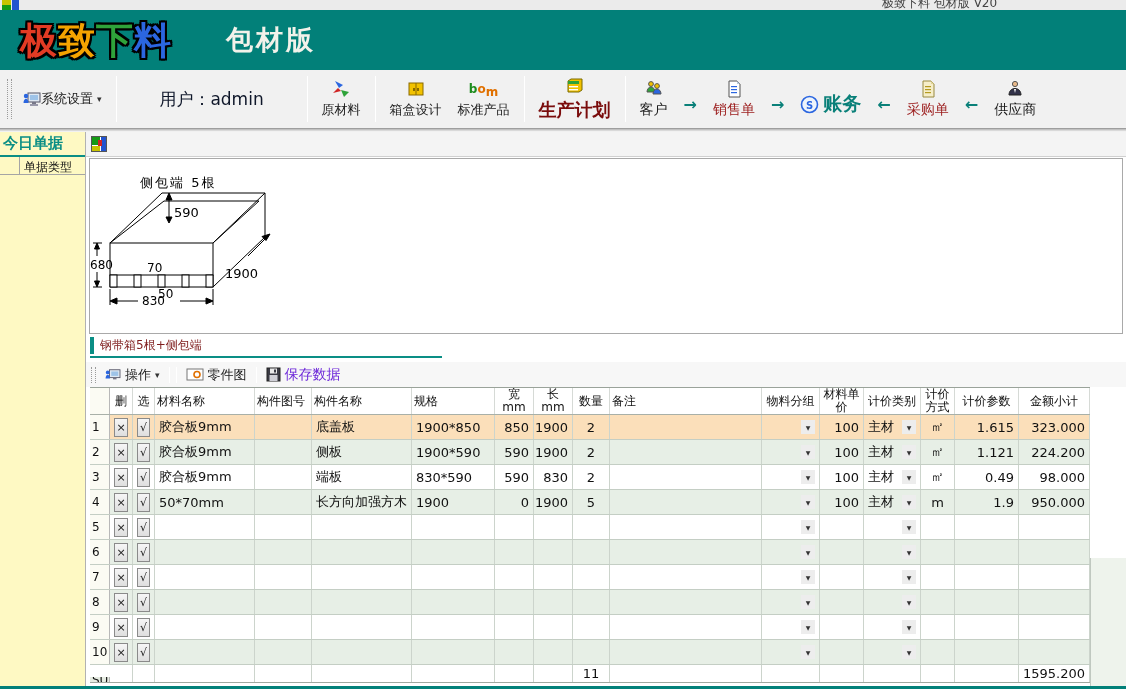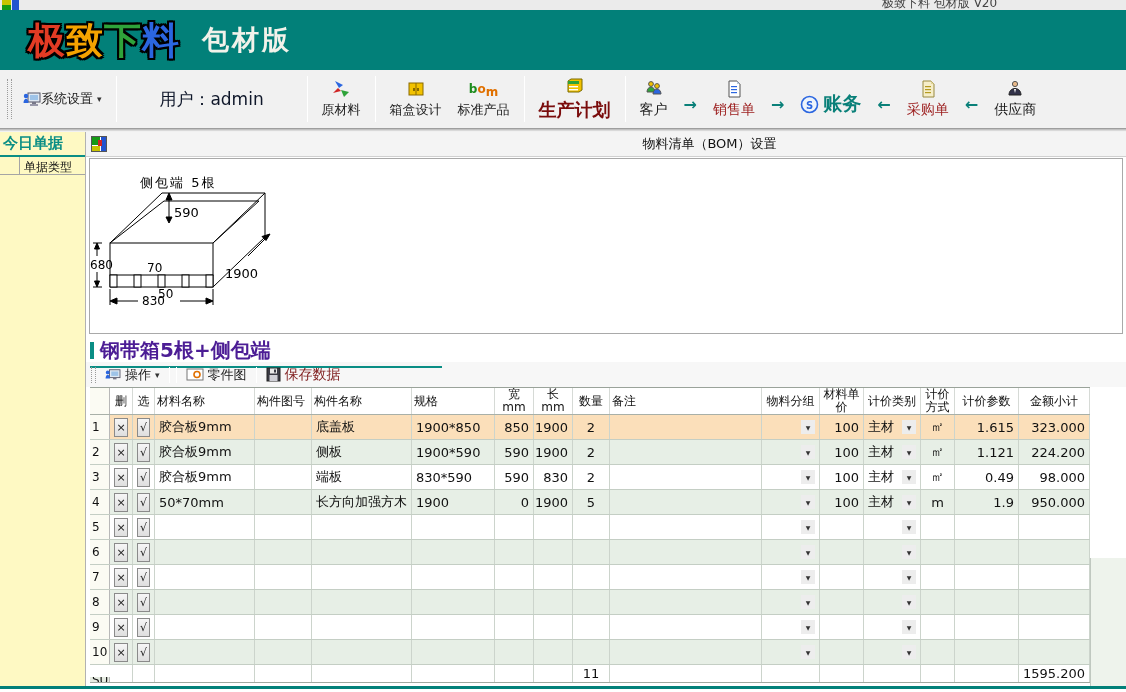--- a/index.html
+++ b/index.html
@@ -9,21 +9,21 @@
   
   .titlebar { position:relative; height:10px; background:#ebebeb; overflow:hidden; }
   .title-text { position:absolute; left:882px; top:-5px; font-size:12px; color:#444; white-space:nowrap; }
   .app-icon-mini { position:absolute; left:2px; top:0; width:17px; height:10px; }
   .app-icon-mini i { position:absolute; display:block; }
   .app-icon-mini .y { left:0; top:0; width:9px; height:5px; background:#c8c400; }
   .app-icon-mini .g { left:0; top:5px; width:9px; height:5px; background:#159a15; }
   .app-icon-mini .b { left:10px; top:0; width:7px; height:10px; background:#2253cf; }
 
   
-  .banner { height:60px; background:#028079; display:flex; align-items:center; padding-left:28px; }
+  .banner { height:60px; background:#028079; display:flex; align-items:center; padding-left:20px;gap:32px; }
   .logo { font-weight:bold; font-size:37px; letter-spacing:1px; line-height:1;
           text-shadow:-2px -2px 0 #000,2px -2px 0 #000,-2px 2px 0 #000,2px 2px 0 #000,-2px 0 0 #000,2px 0 0 #000,0 -2px 0 #000,0 2px 0 #000; }
   .edition { color:#f2f2ea; font-weight:bold; font-size:27px; margin-left:22px; letter-spacing:3px; }
 
   
   .toolbar { position:relative; height:58px; background:#f1f1f1; display:flex; align-items:center; padding-left:4px; }
   .toolbar-divider { height:4px; background:linear-gradient(#b5b5b5,#fdfdfd); border-top:1px solid #9e9e9e; }
   .grip { width:5px; height:40px; border-left:1px dotted #9a9a9a; border-right:1px dotted #9a9a9a; margin:0 3px; }
   .sep { width:1px; height:46px; background:#c9c9c9; border-right:1px solid #fff; margin:0 6px; }
   .tb-btn { display:flex; align-items:center; cursor:default; padding:2px 8px; }
@@ -58,26 +58,26 @@
   .bom-header-icon .y { left:0; top:9px; width:8px; height:5px; background:#c8c400; }
   .bom-header-icon .b { left:9px; top:0; width:5px; height:14px; background:#2253cf; }
   .bom-header-icon .r { left:6px; top:3px; width:4px; height:6px; background:#d02525; }
   .bom-title { flex:1; text-align:center; font-size:13px; color:#111; padding-left:180px; }
 
   .diagram-panel { margin:1px 3px 0 3px; height:176px; background:#fff; border:1px solid #a9a9a9; overflow:hidden; }
 
   .section { padding:3px 0 0 4px; height:28px; display:flex; align-items:flex-start; }
   .section-inner { display:flex; align-items:center; border-bottom:2px solid #0a8e85; width:352px; padding-bottom:2px; }
   .section-bar { width:4px; height:17px; background:#0a8e85; margin-right:6px; }
-  .section-label { color:#4c1d95; font-weight:bold; font-size:20px; white-space:nowrap; }
+  .section-label { color:#7f1d1d; font-weight:normal; font-size:12px; white-space:nowrap; }
 
   .actions { height:25px; display:flex; align-items:center; padding-left:2px; background:#f7f7f7; }
   .act-btn { display:flex; align-items:center; font-size:13px; color:#1b1b1b; padding:1px 6px; }
   .act-btn .ic { margin-right:4px; display:flex; align-items:center; }
-  .save-label { color:#7f1d1d; font-size:14px; }
+  .save-label { color:#6d28d9; font-size:14px; }
   .sep2 { width:1px; height:16px; background:#c0c0c0; border-right:1px solid #fff; margin:0 3px; }
 
   
   .tbl { margin-left:4px; width:1000px; border-top:1px solid #9aa39a; }
   .thead { display:flex; height:27px; background:#fff; border-bottom:1px solid #a8b0a8; }
   .hcell { font-size:12px; color:#111; display:flex; align-items:center; justify-content:center; text-align:center;
            border-right:1px solid #d6dad6; padding:0 2px; line-height:1.05; overflow:hidden; }
   .hcell.a-left { justify-content:flex-start; text-align:left; }
   .trow { display:flex; height:25px; background:#fff; border-bottom:1px solid #c4cec4; }
   .trow.alt { background:#e7efe6; }
@@ -253,21 +253,20 @@
     </div>
 
     <div class="main">
       <div class="bom-header">
         <span class="bom-header-icon">
             <i class="g"></i>
             <i class="y"></i>
             <i class="b"></i>
             <i class="r"></i>
           </span>
-        <span class="bom-title">物料清单（BOM）设置</span>
       </div>
 
       <div class="diagram-panel">
         <svg width="250" height="174" viewBox="0 0 250 174">
           <g stroke="#000" stroke-width="1" fill="none">
 
             <path d="M20 84 L72 34 H175 L123 84"></path>
 
             <path d="M20 84 L74 42 H169 L123 84"></path>
 

